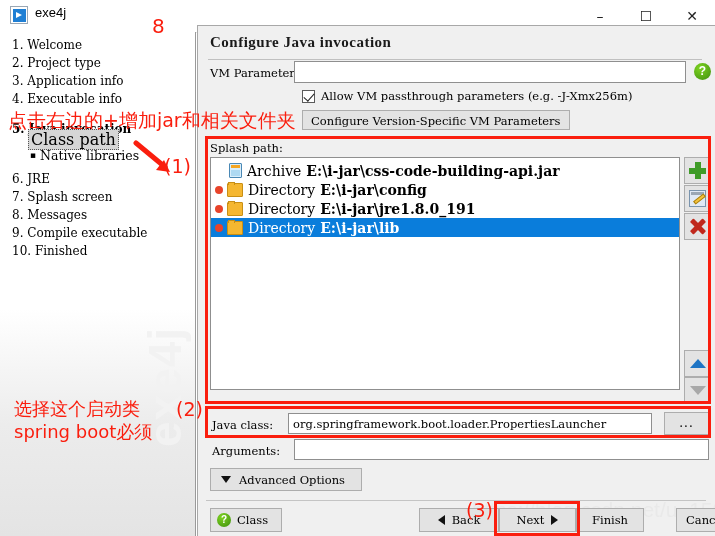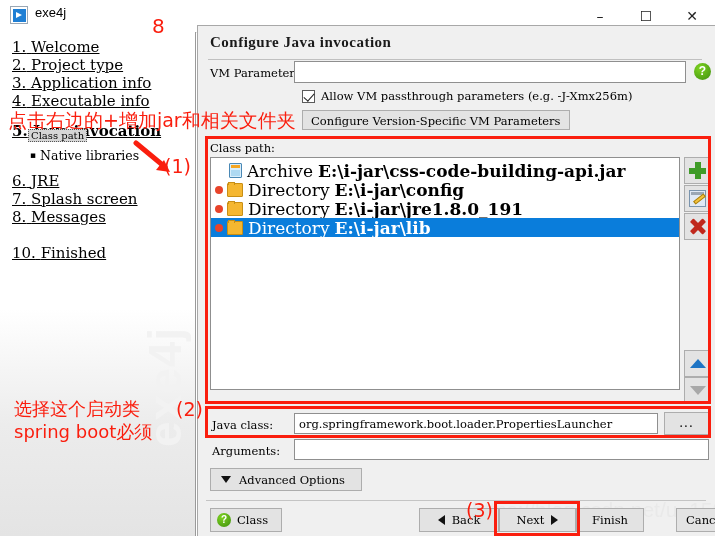--- a/index.html
+++ b/index.html
@@ -41,31 +41,31 @@
 
   
   #sidebar{
     position:absolute;left:0;top:32px;width:196px;height:504px;
     background:linear-gradient(to bottom,#ffffff 0%,#ffffff 55%,#ececec 78%,#e4e4e4 100%);
     border-right:1px solid #9a9a9a;
     box-sizing:border-box;
     overflow:hidden;
   }
   .nav-item{
-    position:absolute;left:12px;font-size:15px;color:#000;
-    font-family:"DejaVu Serif",serif;white-space:nowrap;text-decoration:underline;
+    position:absolute;left:12px;font-size:12px;color:#000;
+    font-family:"DejaVu Serif",serif;white-space:nowrap;
   }
   .nav-item.bold{font-weight:bold;}
   .nav-sub{
     position:absolute;left:30px;font-size:12.5px;color:#000;
     font-family:"DejaVu Serif",serif;white-space:nowrap;
   }
   .nav-sub .bullet{font-size:9px;vertical-align:2px;margin-right:4px;}
   .nav-sel{
-    position:absolute;left:28px;font-size:10px;
+    position:absolute;left:28px;font-size:16px;
     font-family:"DejaVu Serif",serif;white-space:nowrap;
     background:#d6d6d6;border:1px dotted #555;padding:0 2px;color:#000;
   }
   #wm-exe4j{
     position:absolute;left:138px;top:415px;
     font-size:46px;color:#f2f2f2;font-weight:bold;
     font-family:"Liberation Sans",sans-serif;
     transform:rotate(-90deg);transform-origin:left top;
     letter-spacing:1px;white-space:nowrap;
   }
@@ -119,21 +119,21 @@
   }
 
   
   #cp-label{left:210px;top:141px;}
   #cp-list{
     position:absolute;left:210px;top:157px;width:470px;height:233px;
     background:#ffffff;border:1px solid #8f8f8f;box-sizing:border-box;overflow:hidden;
   }
   .cp-row{
     position:relative;height:19px;display:flex;align-items:center;
-    font-size:17px;font-family:"DejaVu Serif",serif;color:#000;white-space:nowrap;
+    font-size:14px;font-family:"DejaVu Serif",serif;color:#000;white-space:nowrap;
   }
   .cp-row.selected{background:#0a7ddb;color:#ffffff;}
   .cp-dot{
     width:8px;height:8px;border-radius:50%;background:#e8432a;
     margin-left:4px;margin-right:4px;flex:none;
   }
   .cp-dot.hidden{visibility:hidden;}
   .ico{width:16px;height:14px;margin-right:5px;flex:none;position:relative;}
   .ico.folder{
     background:#f5b731;border:1px solid #c98f14;box-sizing:border-box;border-radius:1px;
@@ -186,21 +186,21 @@
     position:absolute;left:0;top:6px;width:18px;height:5px;background:#c0281c;
     border-radius:1px;
   }
   .xmark span:first-child{transform:rotate(45deg);}
   .xmark span:last-child{transform:rotate(-45deg);}
   .arrow-up{width:0;height:0;border-left:8px solid transparent;border-right:8px solid transparent;border-bottom:9px solid #1d74c4;}
   .arrow-down{width:0;height:0;border-left:8px solid transparent;border-right:8px solid transparent;border-top:9px solid #a8a8a8;}
 
   
   #mc-label{left:212px;top:418px;}
-  #mc-field{left:294px;top:413px;width:364px;height:21px;}
+  #mc-field{left:288px;top:413px;width:364px;height:21px;}
   #mc-browse{
     position:absolute;left:664px;top:412px;width:45px;height:23px;
     background:#e3e3e3;border:1px solid #adadad;box-sizing:border-box;
     font-size:12px;font-family:"DejaVu Serif",serif;color:#000;
     text-align:center;line-height:21px;letter-spacing:1px;
   }
   #arg-label{left:212px;top:444px;}
   #arg-field{left:294px;top:439px;width:415px;height:21px;}
 
   #btn-advanced{
@@ -275,41 +275,42 @@
   <div class="nav-item" style="top:6px"><span>1.</span> <span>Welcome</span></div>
   <div class="nav-item" style="top:24px"><span>2.</span> <span>Project type</span></div>
   <div class="nav-item" style="top:42px"><span>3.</span> <span>Application info</span></div>
   <div class="nav-item" style="top:60px"><span>4.</span> <span>Executable info</span></div>
   <div class="nav-item bold" style="top:90px"><span>5.</span> <span>Java invocation</span></div>
   <div class="nav-sel" style="top:97px"><span>Class path</span></div>
   <div class="nav-sub" style="top:116px"><span class="bullet">▪</span><span>Native libraries</span></div>
   <div class="nav-item" style="top:140px"><span>6.</span> <span>JRE</span></div>
   <div class="nav-item" style="top:158px"><span>7.</span> <span>Splash screen</span></div>
   <div class="nav-item" style="top:176px"><span>8.</span> <span>Messages</span></div>
+  <div class="nav-item" style="top:194px"><span>9.</span> <span>Compile executable</span></div>
   <div class="nav-item" style="top:212px"><span>10.</span> <span>Finished</span></div>
   <div id="wm-exe4j">exe4j</div>
 </div>
 
 <div id="main">
   <div id="panel-title">Configure Java invocation</div>
   <div id="title-rule"></div>
 </div>
 
 <div class="lbl" style="left:210px;top:66px">VM Parameters:</div>
 <input class="txtfield" id="vm-params" type="text" value="" style="">
 <div id="help-icon">?</div>
 
 <div id="chk-row">
   <div id="chk-box"></div>
   <div id="chk-label">Allow VM passthrough parameters (e.g. -J-Xmx256m)</div>
 </div>
 
 <div id="btn-version-vm">Configure Version-Specific VM Parameters</div>
 
-<div class="lbl" id="cp-label">Class path:</div>
+<div class="lbl" id="cp-label">Splash path:</div>
 
 <div id="cp-list">
   <div class="cp-row" style="margin-top:3px">
     <span class="cp-dot hidden"></span>
     <span class="ico jar"></span>
     <span class="cp-type">Archive</span>
     <span class="cp-path">E:\i-jar\css-code-building-api.jar</span>
   </div>
   <div class="cp-row">
     <span class="cp-dot"></span>

